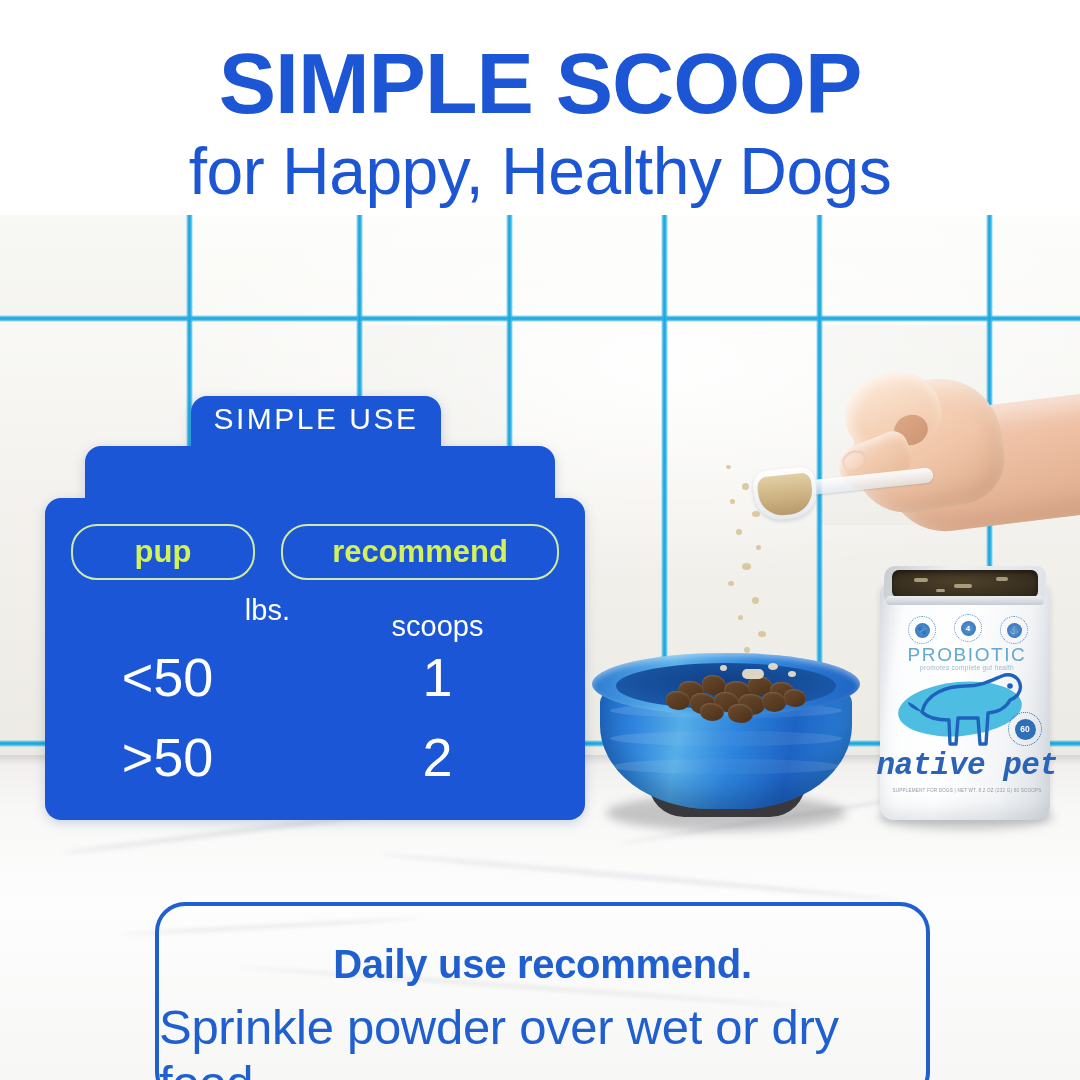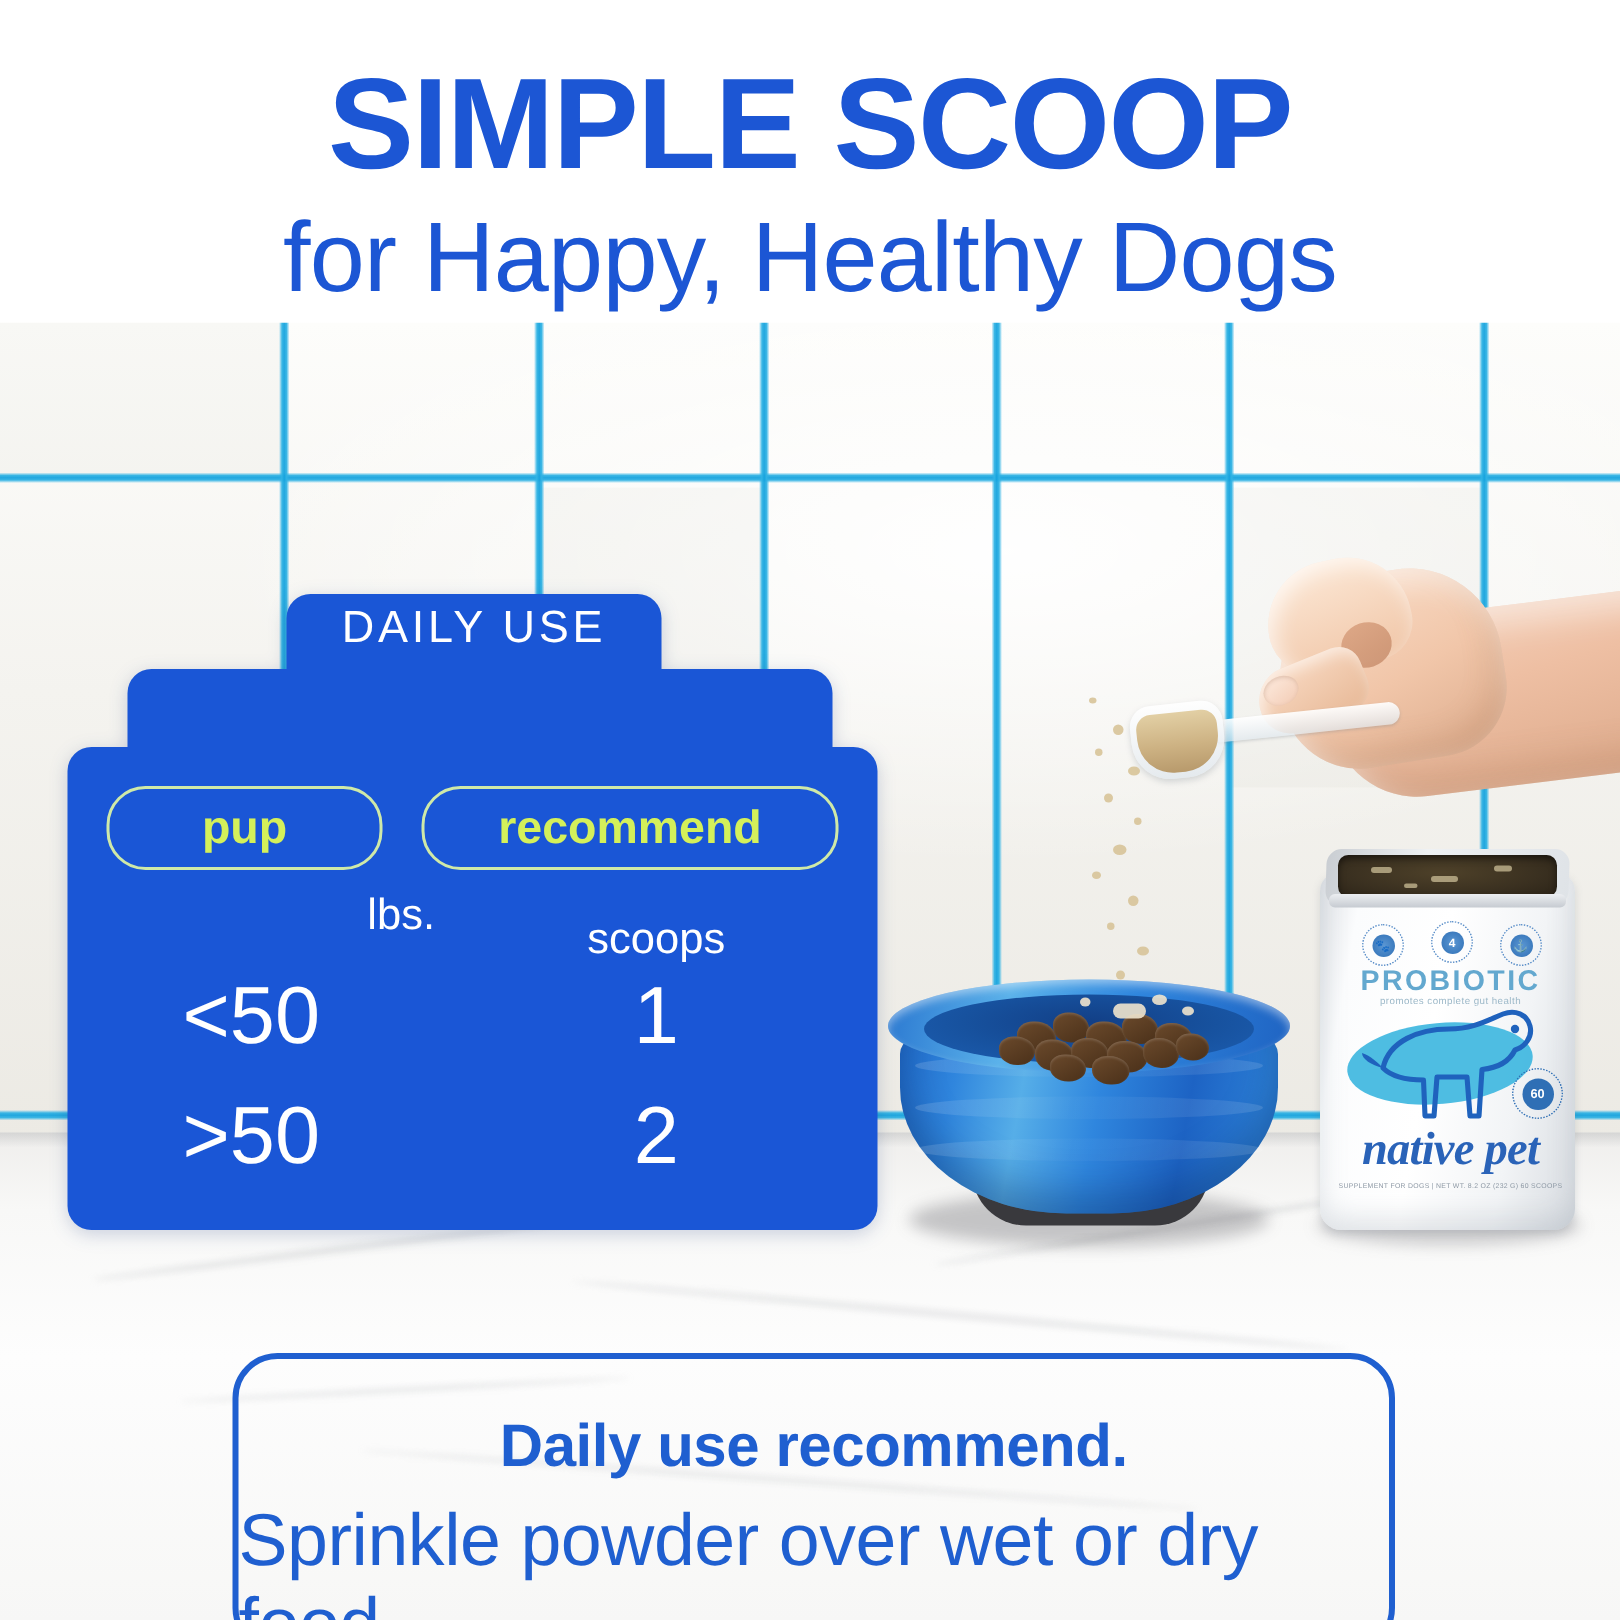--- a/index.html
+++ b/index.html
@@ -112,32 +112,32 @@
     background:linear-gradient(180deg,#eceef1,#c6cbd1);border-radius:4px;}
 
   .seal{position:absolute;width:26px;height:26px;border-radius:50%;
     border:1.4px dotted #5b8fc9;display:flex;align-items:center;justify-content:center;
     color:#2f6fb5;font-size:9px;font-weight:700;}
   .seal-inner{width:15px;height:15px;border-radius:50%;
     background:radial-gradient(circle,#5b97d3,#2f6fb5);color:#fff;
     display:flex;align-items:center;justify-content:center;font-size:8px;font-weight:700;}
 
   .tin-title{position:absolute;left:0;top:84px;width:190px;text-align:center;
-    color:#63a8cf;font-size:19px;letter-spacing:1.6px;font-weight:700;}
+    color:#63a8cf;font-size:19px;letter-spacing:1.6px;font-weight:400;}
   .tin-sub{position:absolute;left:0;top:104px;width:190px;text-align:center;
     color:#9db9c9;font-size:6.5px;letter-spacing:.3px;}
   .blob{position:absolute;left:26px;top:122px;width:124px;height:54px;
     background:#3fb7e0;border-radius:50%;transform:rotate(-5deg);opacity:.92;}
   .dog-svg{position:absolute;left:34px;top:108px;}
   .badge-60{position:absolute;left:136px;top:152px;width:32px;height:32px;border-radius:50%;
     border:1.6px dotted #2f6fb5;display:flex;align-items:center;justify-content:center;}
   .badge-60 i{width:21px;height:21px;border-radius:50%;background:#2f6fb5;color:#fff;
     display:flex;align-items:center;justify-content:center;font-style:normal;font-size:8.5px;font-weight:700;}
   .tin-logo{position:absolute;left:0;top:188px;width:190px;text-align:center;
-    color:#2a63b8;font-size:31px;font-family:Liberation Serif, serif;font-style:italic;font-weight:700;
+    color:#2a63b8;font-size:31px;font-family:Liberation Mono, monospace;font-style:italic;font-weight:700;
     letter-spacing:-.5px;}
   .tin-fine{position:absolute;left:0;top:228px;width:190px;text-align:center;
     color:#8f9aa6;font-size:4.6px;letter-spacing:.2px;}
 
   
   .headline{position:absolute;left:0;top:0;width:1080px;text-align:center;z-index:6;}
   .h-main{margin-top:40px;color:#1c56d4;font-size:86px;font-weight:700;letter-spacing:-1px;line-height:1.02;}
   .h-sub{margin-top:8px;color:#1c56d4;font-size:66px;font-weight:400;letter-spacing:-.5px;line-height:1.08;}
 
   
@@ -322,21 +322,21 @@
   <div class="headline">
     <div class="h-main">SIMPLE SCOOP</div>
     <div class="h-sub">for Happy, Healthy Dogs</div>
   </div>
 
   <div class="card">
     <div class="tier tier-top"></div>
     <div class="tier tier-mid"></div>
     <div class="tier tier-body"></div>
 
-    <div class="card-eyebrow">DAILY USE</div>
+    <div class="card-eyebrow">SIMPLE USE</div>
 
     <div class="pills">
       <div class="pill a">pup</div>
       <div class="pill b">recommend</div>
     </div>
 
     <div class="subhead">
       <div class="c1">lbs.</div>
       <div class="c2">scoops</div>
     </div>

